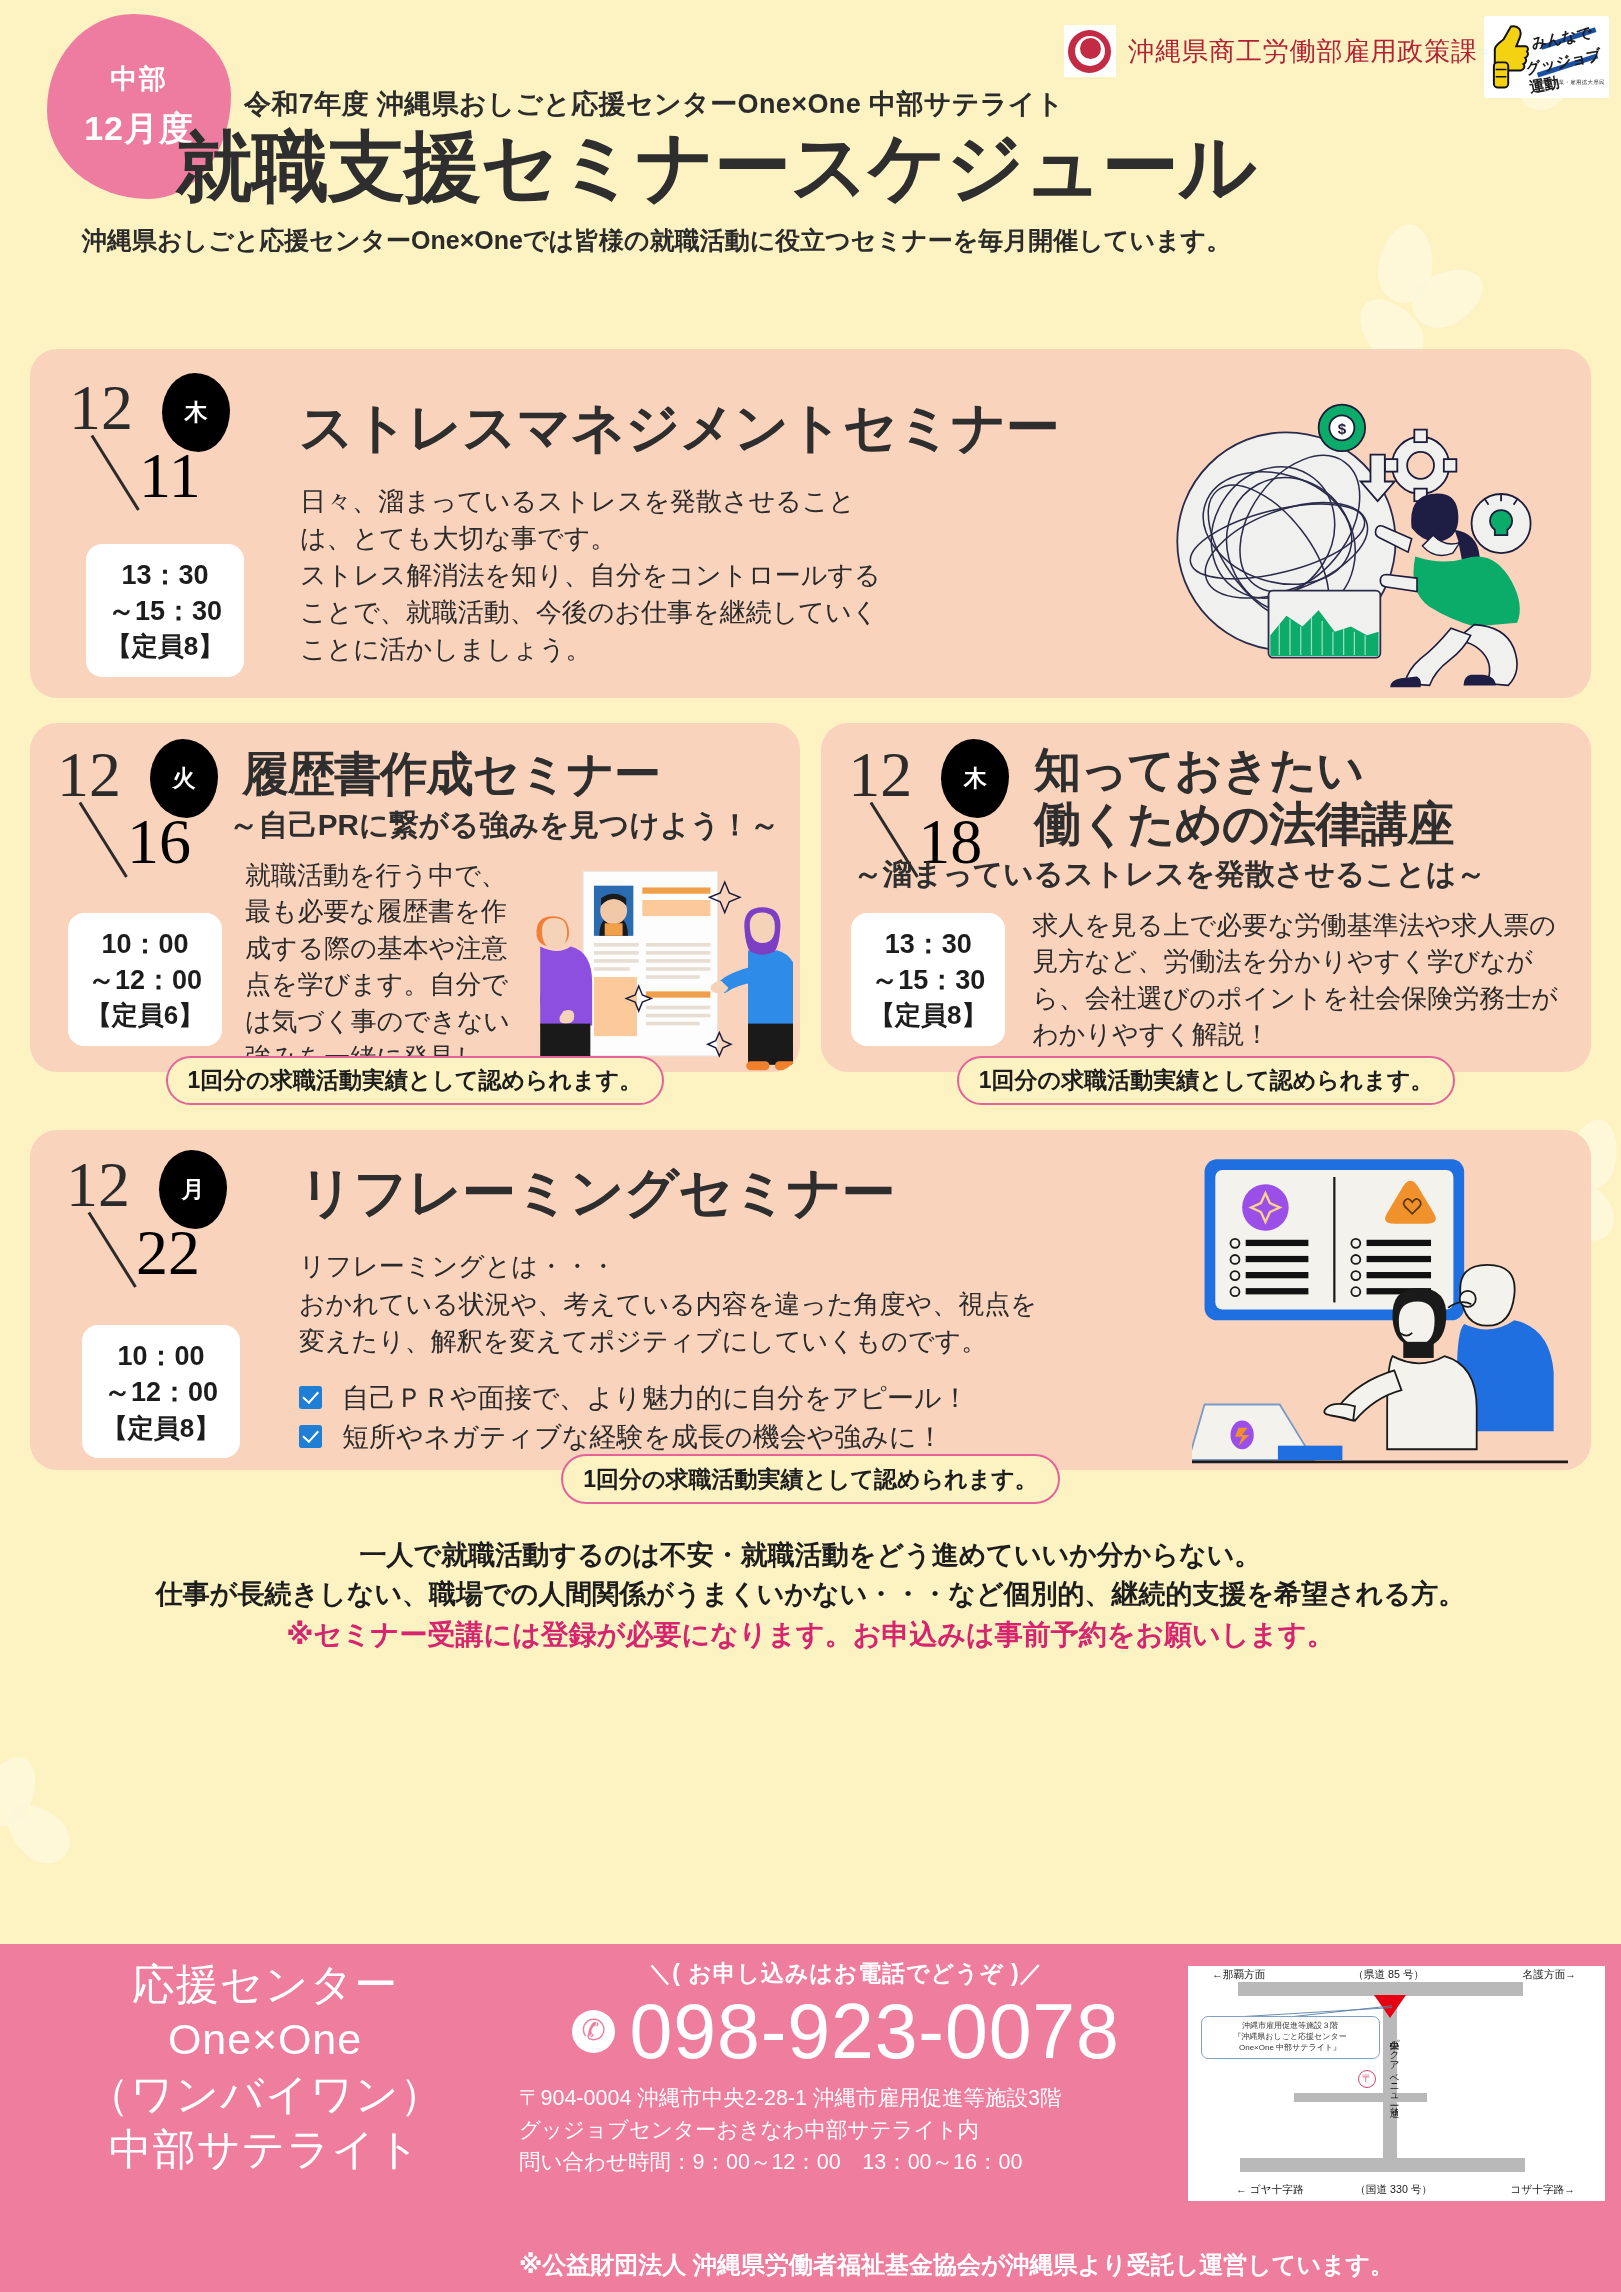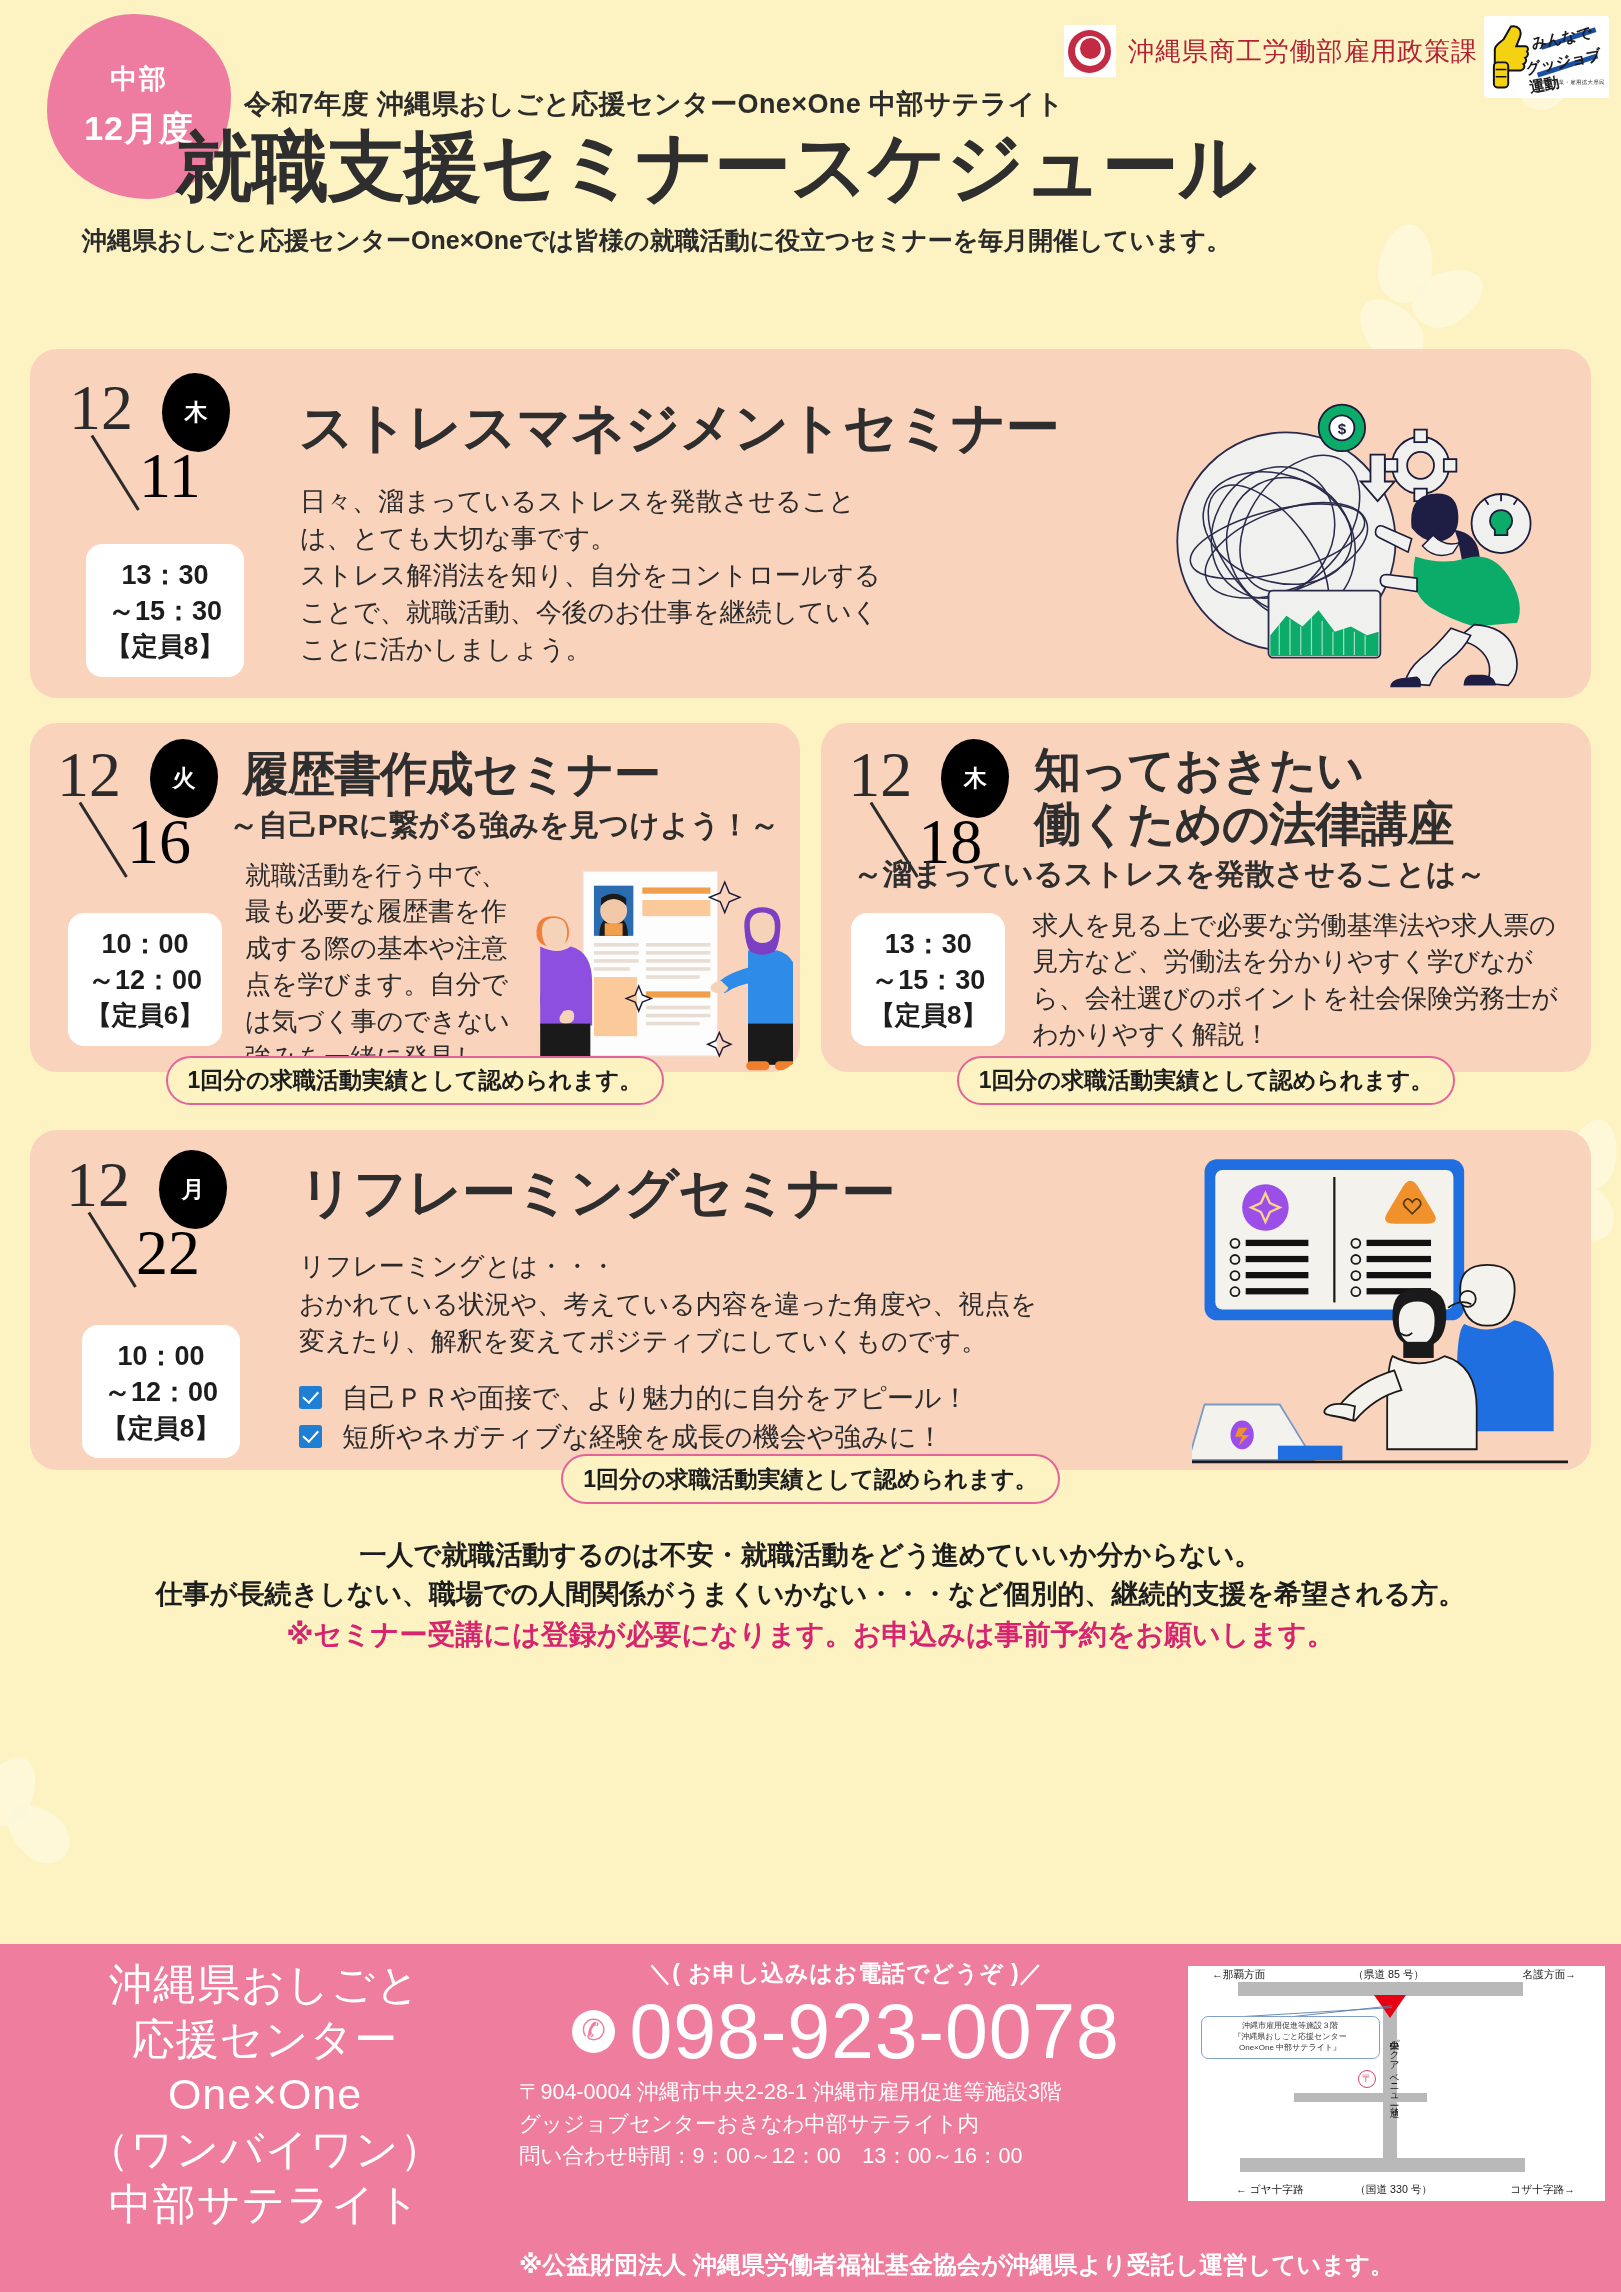--- a/index.html
+++ b/index.html
@@ -101,21 +101,21 @@
   
   .footer { position:absolute; left:0; bottom:0; width:1621px; height:349px; background:#ef7d9d; color:#fff; }
   .f-left { position:absolute; left:32px; top:12.5px; width:466px; text-align:center; }
   .f-left div { font-size:43px; font-weight:400; line-height:1.28; letter-spacing:0.9px; }
   .f-mid { position:absolute; left:519px; top:14.3px; width:654px; }
   .f-call { text-align:center; font-size:23px; font-weight:700; letter-spacing:0.9px; }
   .f-phone-row { display:flex; align-items:center; justify-content:center; gap:14.3px; margin-top:3.6px; }
   .phone-icon { width:43px; height:43px; border-radius:50%; background:#fff; position:relative; flex:0 0 auto; }
   .phone-icon::after{ content:"\2706"; position:absolute; left:50%; top:50%; transform:translate(-50%,-54%); color:#ef7d9d; font-size:29px; }
   .f-phone { font-size:77px; font-weight:300; letter-spacing:0.9px; line-height:1; }
-  .f-addr { margin-top:6px; }
+  .f-addr { margin-top:12px; }
   .f-addr div { font-size:21.5px; line-height:1.5; }
   .f-disclaimer { position:absolute; left:519px; bottom:12.5px; font-size:24px; font-weight:700; white-space:nowrap; }
 
   .f-map { position:absolute; right:16px; top:21.5px; width:417px; height:235px; background:#fff; }
   .map-road { position:absolute; background:#b9b9b9; }
   .map-lbl { position:absolute; font-size:10.7px; color:#1a1a1a; white-space:nowrap; }
   .map-callout {
     position:absolute; left:12.5px; top:50px; width:179px; border:0.9px solid #7f9fc4; border-radius:7.2px;
     background:#fff; padding:4.5px 3.6px; text-align:center;
   }
@@ -462,21 +462,20 @@
   </div>
 
   <div class="notice" style="margin-top:23px;">
     <div class="l1">一人で就職活動するのは不安・就職活動をどう進めていいか分からない。</div>
     <div class="l2">仕事が長続きしない、職場での人間関係がうまくいかない・・・など個別的、継続的支援を希望される方。</div>
     <div class="l3">※セミナー受講には登録が必要になります。お申込みは事前予約をお願いします。</div>
   </div>
 
   <div class="footer">
     <div class="f-left">
-      <div>沖縄県おしごと</div>
       <div>応援センター</div>
       <div>One×One</div>
       <div>（ワンバイワン）</div>
       <div>中部サテライト</div>
     </div>
 
     <div class="f-mid">
       <div class="f-call">＼( お申し込みはお電話でどうぞ )／</div>
       <div class="f-phone-row">
         <span class="phone-icon"></span>

